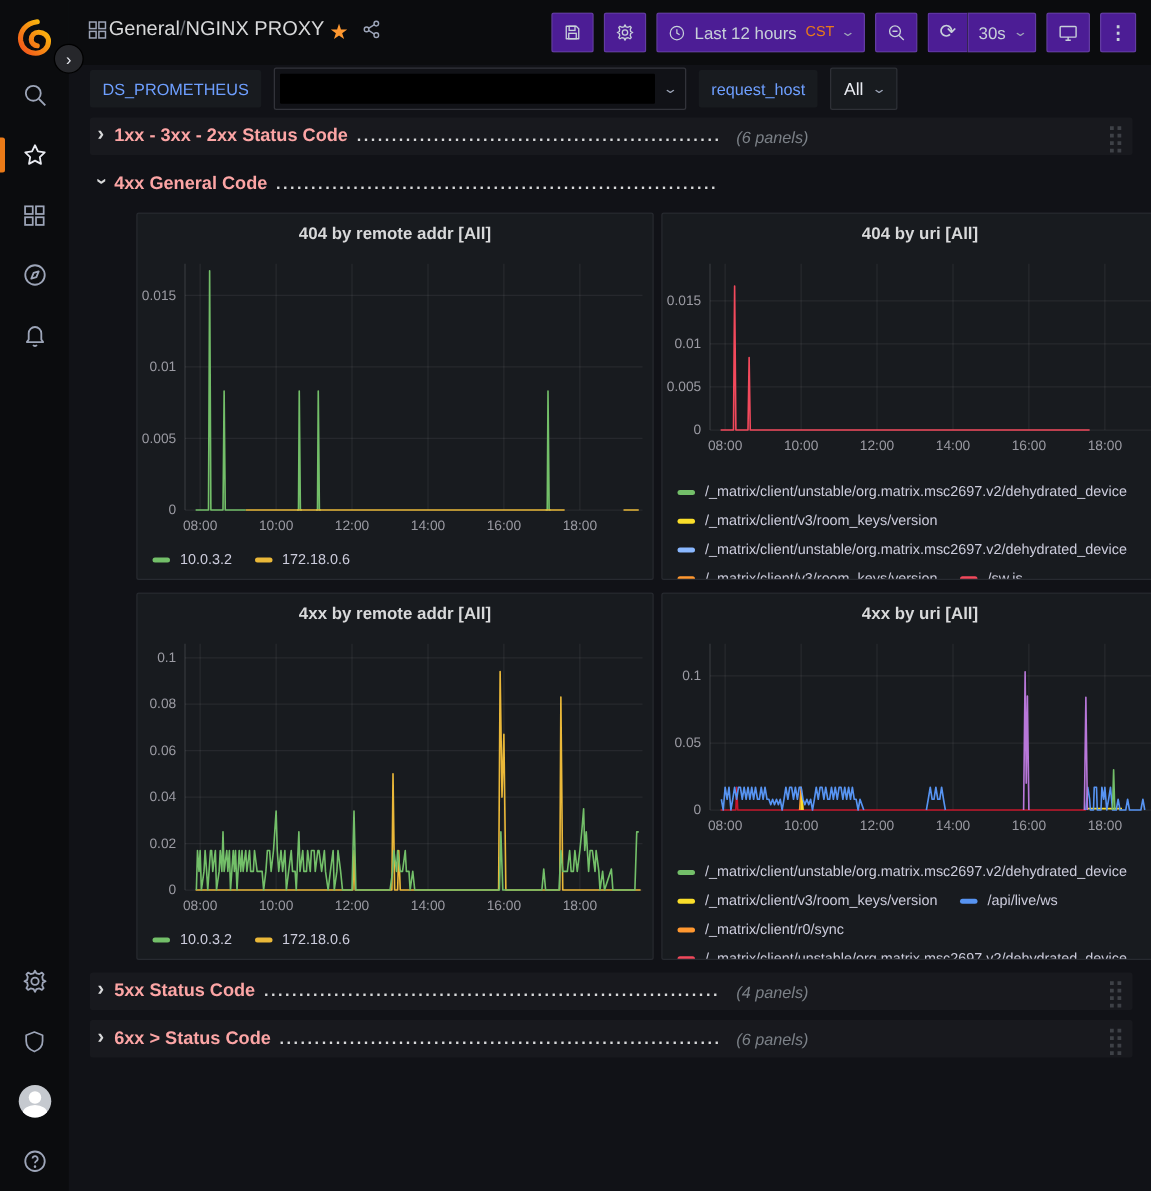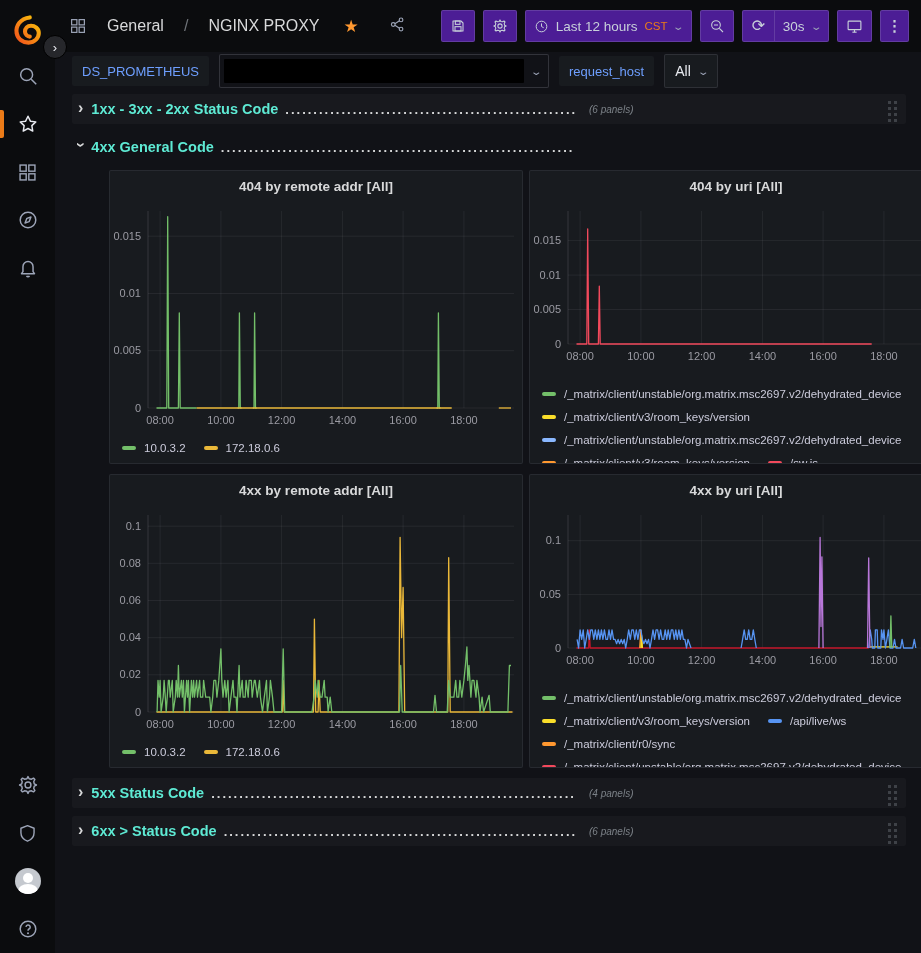--- a/index.html
+++ b/index.html
@@ -13,21 +13,21 @@
   .active-bar{position:absolute;left:0;top:10px;width:4px;height:28px;background:#eb7b18;border-radius:0 2px 2px 0;}
   .logo{margin-top:8px;height:44px;}
   .side-gap{flex:1;}
   .expander{position:absolute;top:35px;left:43px;width:22px;height:22px;border-radius:50%;background:#26272b;border:1px solid #000;color:#e9ebf1;font-size:13px;display:flex;align-items:center;justify-content:center;z-index:5;cursor:pointer;}
   .avatar-circle{width:26px;height:26px;border-radius:50%;background:#c5c9cf;position:relative;overflow:hidden;}
   .avatar-circle .head{position:absolute;left:8px;top:5px;width:10px;height:10px;border-radius:50%;background:#fff;}
   .avatar-circle .bodyp{position:absolute;left:3px;top:16px;width:20px;height:14px;border-radius:50%;background:#fff;}
   
   .main{flex:1;display:flex;flex-direction:column;min-width:0;}
   .topbar{height:52px;background:#0b0c0e;display:flex;align-items:center;padding:0 12px 0 14px;flex:none;}
-  .crumbs{display:flex;align-items:center;gap:20px;font-size:16px;color:#d8d9da;}
+  .crumbs{display:flex;align-items:flex-start;gap:0;font-size:16px;color:#d8d9da;}
   .crumbs svg{stroke:#9da5b8;fill:none;stroke-width:1.6;}
   .crumb{cursor:pointer;}
   .crumb-sep{color:#6e7277;}
   .title-star{color:#ff9830;font-size:17px;margin-left:4px;cursor:pointer;}
   .share svg{margin-left:10px;cursor:pointer;}
   .tb-right{margin-left:auto;display:flex;align-items:center;gap:8px;}
   .tbtn{height:32px;min-width:32px;background:#4c1d95;border:1px solid rgba(204,204,220,.18);border-radius:2px;color:#c7d0d9;display:flex;align-items:center;justify-content:center;gap:7px;font-size:13.5px;font-family:"Liberation Sans",sans-serif;padding:0 8px;cursor:pointer;}
   .tbtn svg{stroke:#c7d0d9;fill:none;stroke-width:1.6;}
   .tz{color:#eb7b18;font-size:11.5px;font-weight:400;}
   .chev-sm{color:#9da5b8;font-size:10px;transform:scaleX(1.5);display:inline-block;}
@@ -43,23 +43,23 @@
   .redacted{flex:1;height:24px;background:#000;border-radius:1px;}
   .varselect .chev-sm{margin-left:8px;}
   .varvalue{height:32px;background:#181b1f;border:1px solid rgba(204,204,220,.12);border-radius:2px;display:flex;align-items:center;gap:8px;padding:0 10px;color:#e9ebf1;font-size:14px;cursor:pointer;}
   
   .content{flex:1;padding:4px 15px 0 17px;overflow:hidden;}
   .dashrow{height:30px;display:flex;align-items:center;position:relative;border-radius:2px;margin-bottom:8px;cursor:pointer;}
   .dashrow.collapsed{background:rgba(255,255,255,.03);}
   .row-left{display:flex;align-items:baseline;width:497px;overflow:hidden;padding-left:6px;}
   .chev{color:#d8d9da;font-size:16px;font-weight:700;margin-right:8px;flex:none;transform:translateY(-1px);}
   .chev.open{display:inline-block;transform:rotate(90deg) translateX(-2px);}
-  .row-title{font-size:14.5px;font-weight:700;color:#5eead4;white-space:nowrap;flex:none;}
+  .row-title{font-size:14.5px;font-weight:700;color:#fca5a5;white-space:nowrap;flex:none;}
   .leader{flex:1;overflow:hidden;white-space:nowrap;color:#d8d9da;font-weight:700;letter-spacing:2px;margin-left:7px;font-size:13px;}
-  .row-count{margin-left:14px;font-size:10px;font-style:italic;color:#7b8087;white-space:nowrap;}
+  .row-count{margin-left:14px;font-size:13px;font-style:italic;color:#7b8087;white-space:nowrap;}
   .drag-handle{position:absolute;right:8px;top:7px;display:grid;grid-template-columns:4px 4px;grid-auto-rows:4px;gap:2px;}
   .drag-handle i{background:#3e4147;width:3px;height:3px;}
   
   .panel-grid{display:grid;grid-template-columns:414px 414px;gap:10px 6px;margin:1px 0 10px;padding-left:37px;}
   .panel{width:414px;height:294px;background:#181b1f;border:1px solid rgba(204,204,220,.09);border-radius:2px;box-sizing:border-box;overflow:hidden;display:flex;flex-direction:column;}
   .panel-header{height:30px;display:flex;align-items:center;justify-content:center;font-size:13.5px;font-weight:700;color:#d8d9da;cursor:pointer;flex:none;}
   svg.chart{display:block;flex:none;}
   .grid-line{stroke:rgba(204,204,220,.08);stroke-width:1;}
   .axis-line{stroke:rgba(204,204,220,.16);stroke-width:1;}
   text.tick{fill:#9b9ba3;font-family:"Liberation Sans",sans-serif;font-size:11px;}

